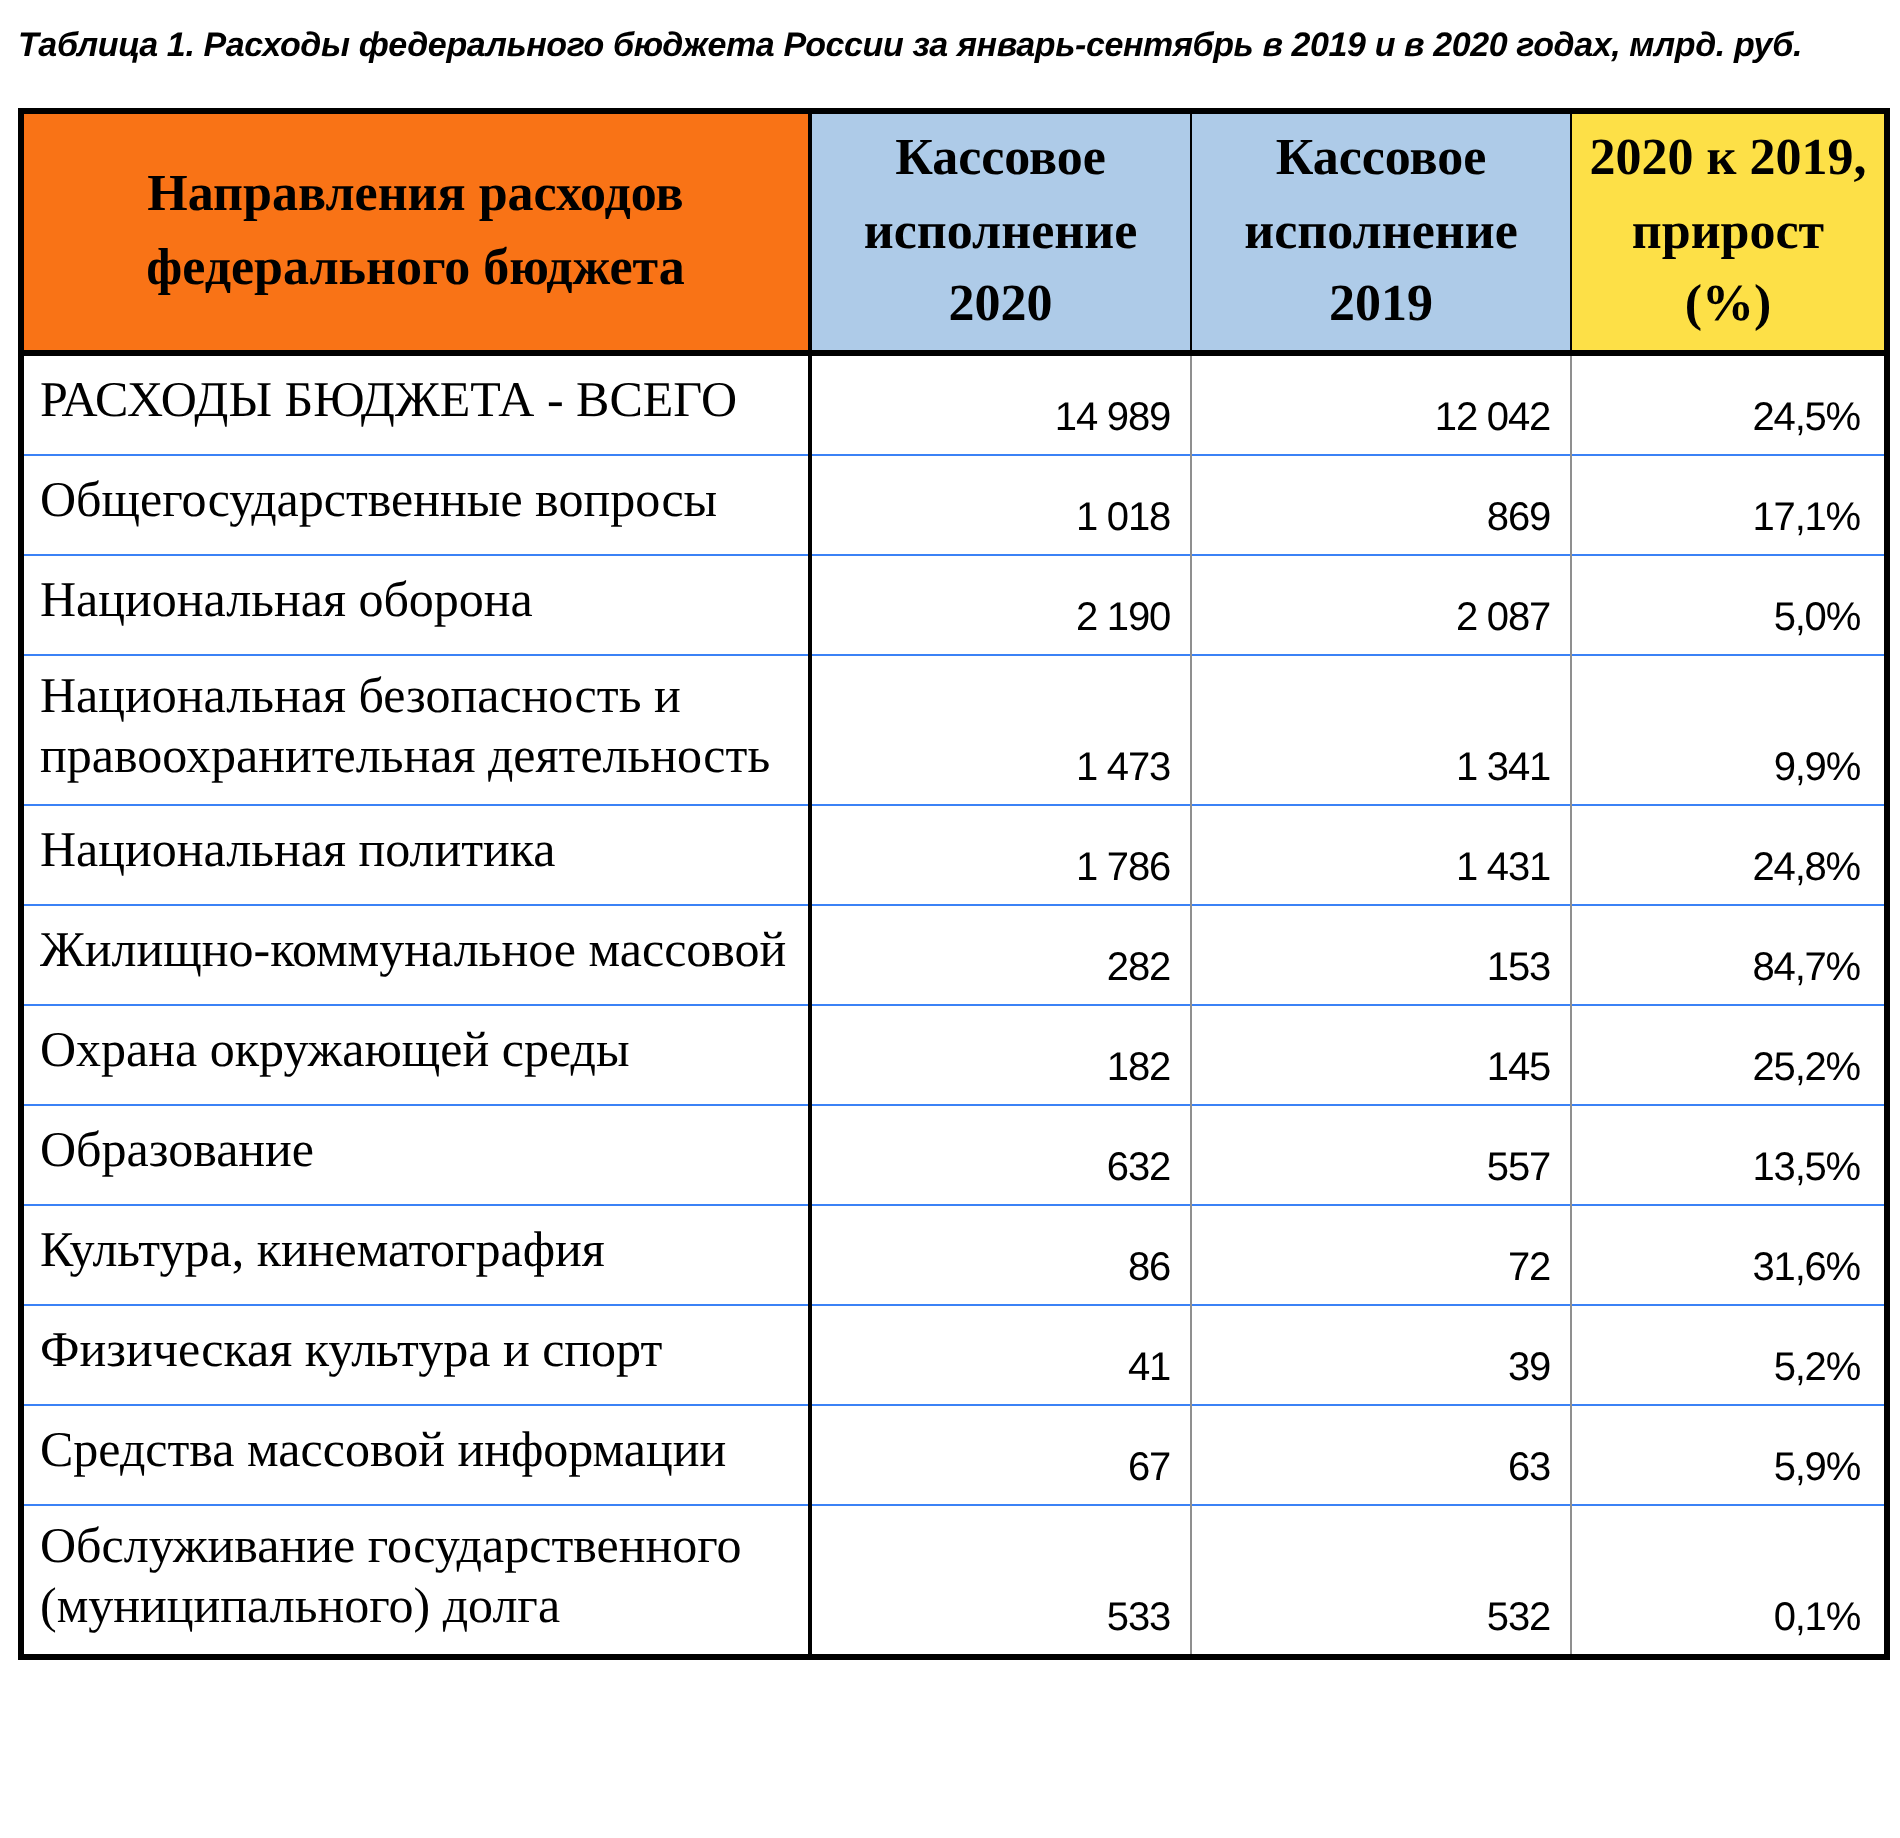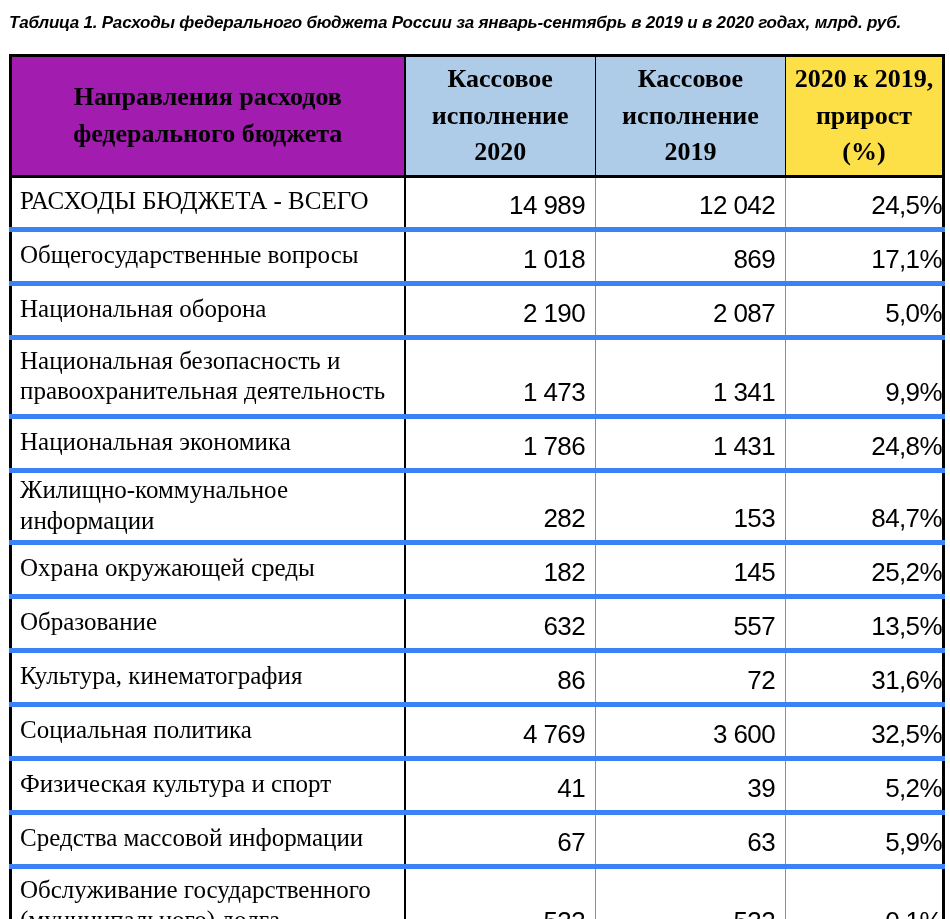--- a/index.html
+++ b/index.html
@@ -63,53 +63,53 @@
     font-size: 25px;
     line-height: 1.22;
     vertical-align: middle;
     text-align: left;
     padding: 2px 4px 4px 8px;
     border-right: 2px solid #000000;
     margin-top: 40px;
   }
   td.num {
     font-family: "Liberation Sans", sans-serif;
-    font-size: 26px;
+    font-size: 20px;
     letter-spacing: -0.6px;
     text-align: right;
     vertical-align: bottom;
     padding: 2px 10px 6px 2px;
     border-right: 1px solid #8f8f8f;
   }
   td.pct {
     border-right: none;
-    padding-right: 0;
+    padding-right: 12px;
     margin-top: 40px;
   }
   tbody tr + tr td {
-    border-top: 5px solid #3b82f6;
+    border-top: 1px solid #3b82f6;
   }
   tr.rh2 td { height: 66px; }
 </style>
 </head>
 <body>
 
 <div class="page">
   <div class="caption">Таблица 1. Расходы федерального бюджета России за январь-сентябрь в 2019 и в 2020 годах, млрд. руб.</div>
 
   <table class="budget">
     <colgroup>
       <col class="c1">
         <col class="c2">
         <col class="c3">
         <col class="c4">
     </colgroup>
     <thead>
       <tr>
-        <th class="first" style="background: #a21caf;">Направления расходов
+        <th class="first" style="background: #f97316;">Направления расходов
 федерального бюджета</th>
         <th style="background: rgb(174, 203, 232);">Кассовое
 исполнение
 2020</th>
         <th style="background: rgb(174, 203, 232);">Кассовое
 исполнение
 2019</th>
         <th style="background: #fde047;">2020 к 2019,
 прирост
 (%)</th>
@@ -134,27 +134,27 @@
         <td class="num">2 087</td>
         <td class="num pct">5,0%</td>
       </tr>
       <tr class="rh2">
         <td class="label">Национальная безопасность и правоохранительная деятельность</td>
         <td class="num">1 473</td>
         <td class="num">1 341</td>
         <td class="num pct">9,9%</td>
       </tr>
       <tr>
-        <td class="label">Национальная экономика</td>
+        <td class="label">Национальная политика</td>
         <td class="num">1 786</td>
         <td class="num">1 431</td>
         <td class="num pct">24,8%</td>
       </tr>
       <tr>
-        <td class="label">Жилищно-коммунальное информации</td>
+        <td class="label">Жилищно-коммунальное массовой</td>
         <td class="num">282</td>
         <td class="num">153</td>
         <td class="num pct">84,7%</td>
       </tr>
       <tr>
         <td class="label">Охрана окружающей среды</td>
         <td class="num">182</td>
         <td class="num">145</td>
         <td class="num pct">25,2%</td>
       </tr>
@@ -162,26 +162,20 @@
         <td class="label">Образование</td>
         <td class="num">632</td>
         <td class="num">557</td>
         <td class="num pct">13,5%</td>
       </tr>
       <tr>
         <td class="label">Культура, кинематография</td>
         <td class="num">86</td>
         <td class="num">72</td>
         <td class="num pct">31,6%</td>
-      </tr>
-      <tr>
-        <td class="label">Социальная политика</td>
-        <td class="num">4 769</td>
-        <td class="num">3 600</td>
-        <td class="num pct">32,5%</td>
       </tr>
       <tr>
         <td class="label">Физическая культура и спорт</td>
         <td class="num">41</td>
         <td class="num">39</td>
         <td class="num pct">5,2%</td>
       </tr>
       <tr>
         <td class="label">Средства массовой информации</td>
         <td class="num">67</td>

